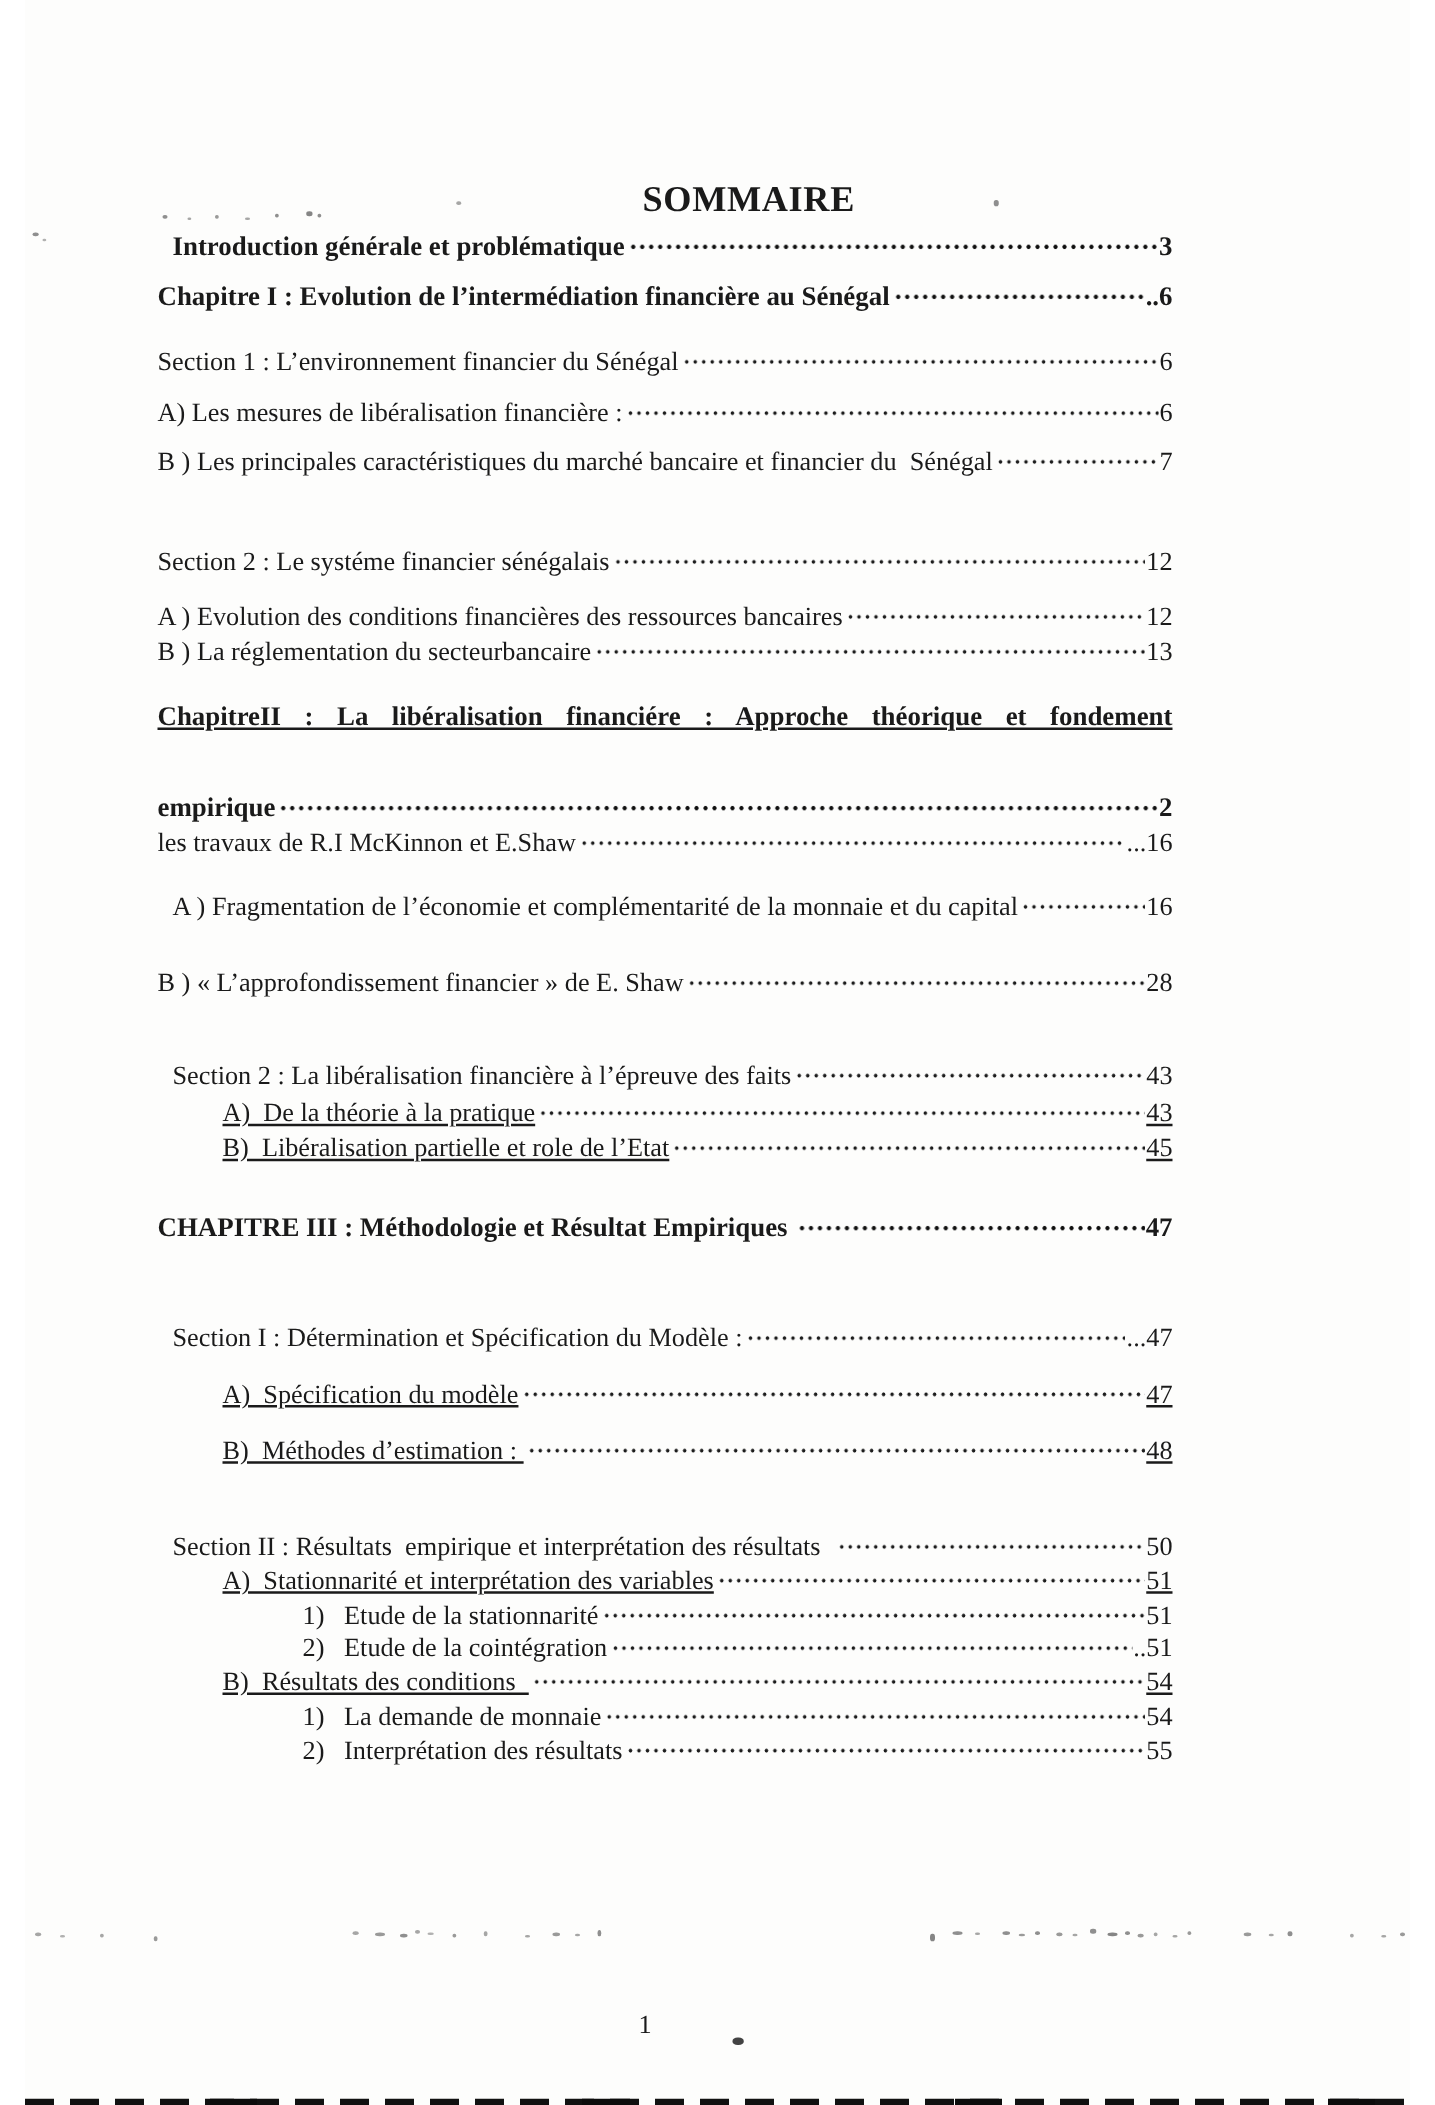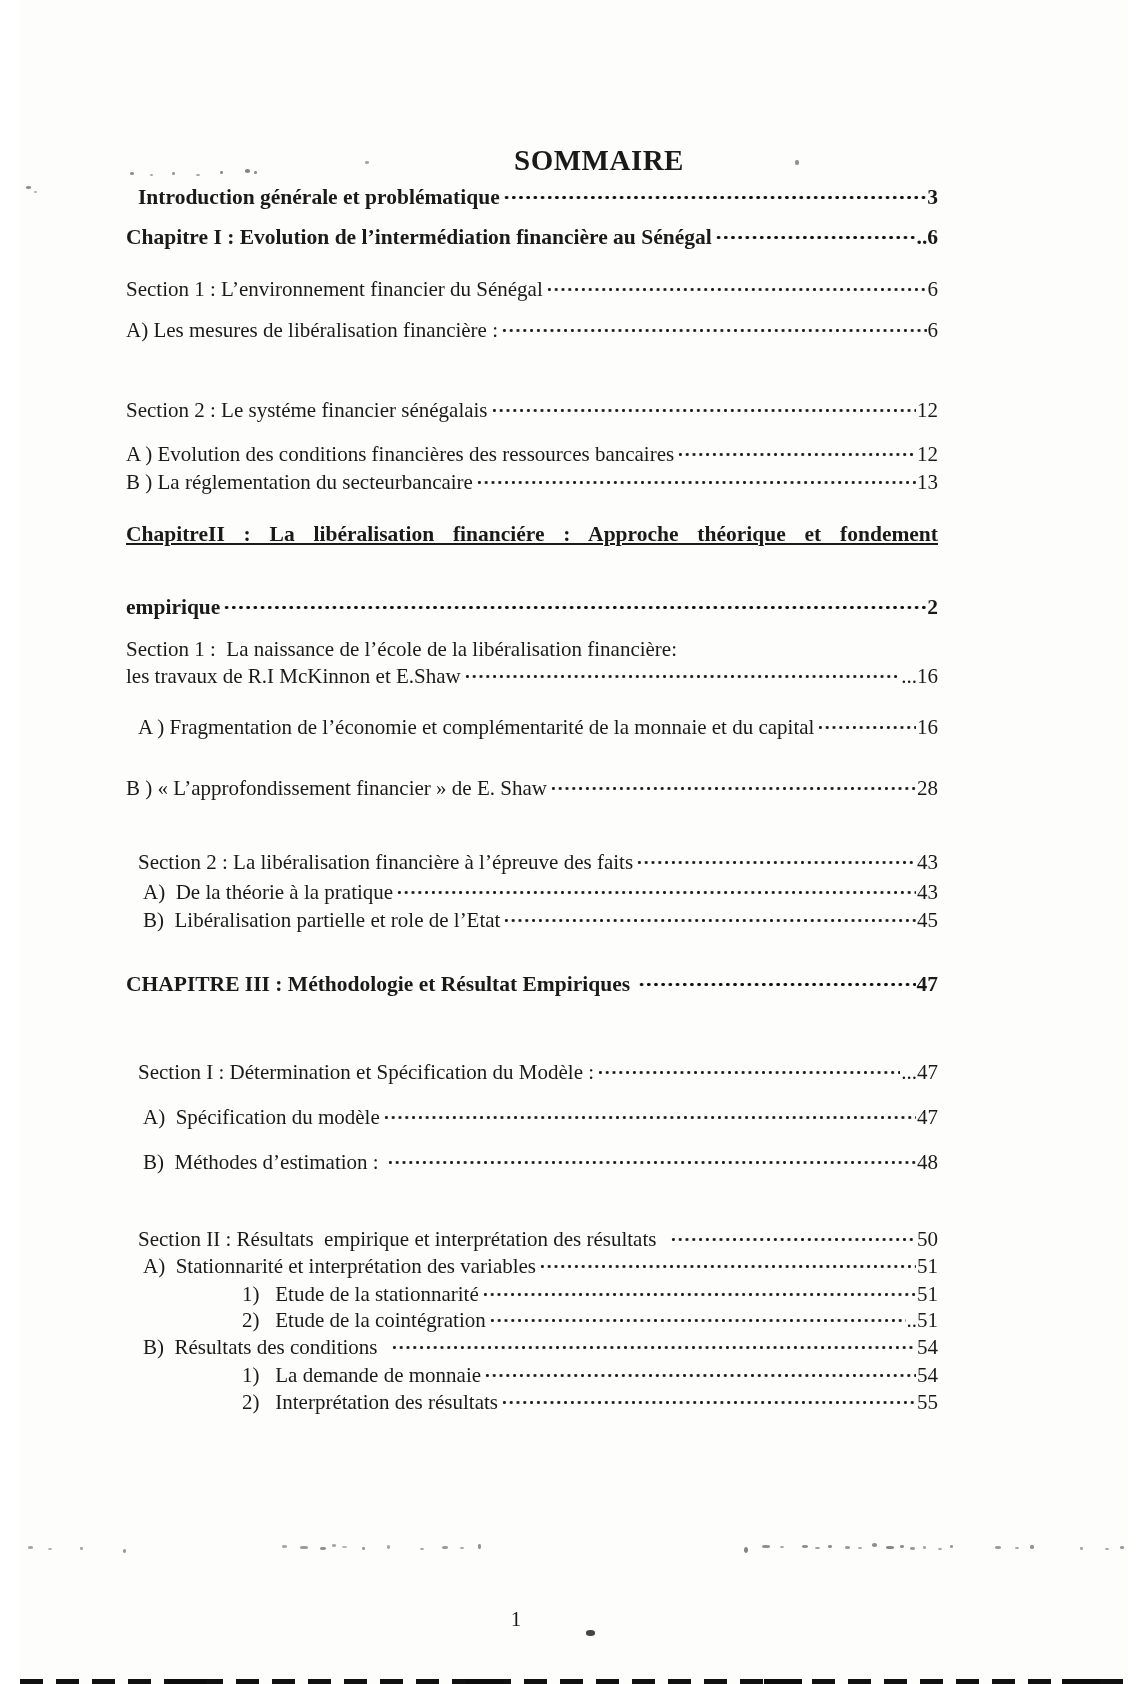--- a/index.html
+++ b/index.html
@@ -41,21 +41,21 @@
     background-position:left center;
   }
   .row.bold .leader{
     background-image:radial-gradient(circle,#101010 1.5px,rgba(0,0,0,0) 1.9px);
     background-size:7.2px 5px;
   }
   .page-num{white-space:pre;}
   
   .i0{margin-left:0;}
   .i0b{margin-left:12px;}
-  .i1{margin-left:17px;}
+  .i1{margin-left:52px;text-decoration:underline;}
   .i2{margin-left:116px;}
   
   .row.justify{display:block;text-align:justify;white-space:normal;}
   .row.justify .label{white-space:normal;text-decoration:underline;}
   .row.justify::after{content:"";display:inline-block;width:100%;height:0;}
   
   [data-row-id="intro"]{margin-top:6px}
   [data-row-id="chap1"]{margin-top:14px}
   [data-row-id="sec1"]{margin-top:27px}
   [data-row-id="a-mes"]{margin-top:17px}
@@ -116,20 +116,25 @@
         <div class="row i0" data-row-id="sec1">
     <span class="label">Section 1 : L’environnement financier du Sénégal</span>
     <span class="leader"></span>
     <span class="page-num">6</span>
   </div>
         <div class="row i0" data-row-id="a-mes">
     <span class="label">A) Les mesures de libéralisation financière :</span>
     <span class="leader"></span>
     <span class="page-num">6</span>
   </div>
+        <div class="row i0" data-row-id="b-prin">
+    <span class="label">B ) Les principales caractéristiques du marché bancaire et financier du  Sénégal</span>
+    <span class="leader"></span>
+    <span class="page-num">7</span>
+  </div>
         <div class="row i0" data-row-id="sec2a">
     <span class="label">Section 2 : Le systéme financier sénégalais</span>
     <span class="leader"></span>
     <span class="page-num">12</span>
   </div>
         <div class="row i0" data-row-id="a-evo">
     <span class="label">A ) Evolution des conditions financières des ressources bancaires</span>
     <span class="leader"></span>
     <span class="page-num">12</span>
   </div>
@@ -140,25 +145,20 @@
   </div>
         <div class="row i0 bold justify" data-row-id="chap2">
     <span class="label">ChapitreII : La libéralisation financiére : Approche théorique et fondement</span>
     
     
   </div>
         <div class="row i0 bold" data-row-id="empirique">
     <span class="label">empirique</span>
     <span class="leader"></span>
     <span class="page-num">2</span>
-  </div>
-        <div class="row i0" data-row-id="naissance">
-    <span class="label">Section 1 :  La naissance de l’école de la libéralisation financière:</span>
-    
-    
   </div>
         <div class="row i0" data-row-id="travaux">
     <span class="label">les travaux de R.I McKinnon et E.Shaw</span>
     <span class="leader"></span>
     <span class="page-num">...16</span>
   </div>
         <div class="row i0b" data-row-id="frag">
     <span class="label">A ) Fragmentation de l’économie et complémentarité de la monnaie et du capital</span>
     <span class="leader"></span>
     <span class="page-num">16</span>

